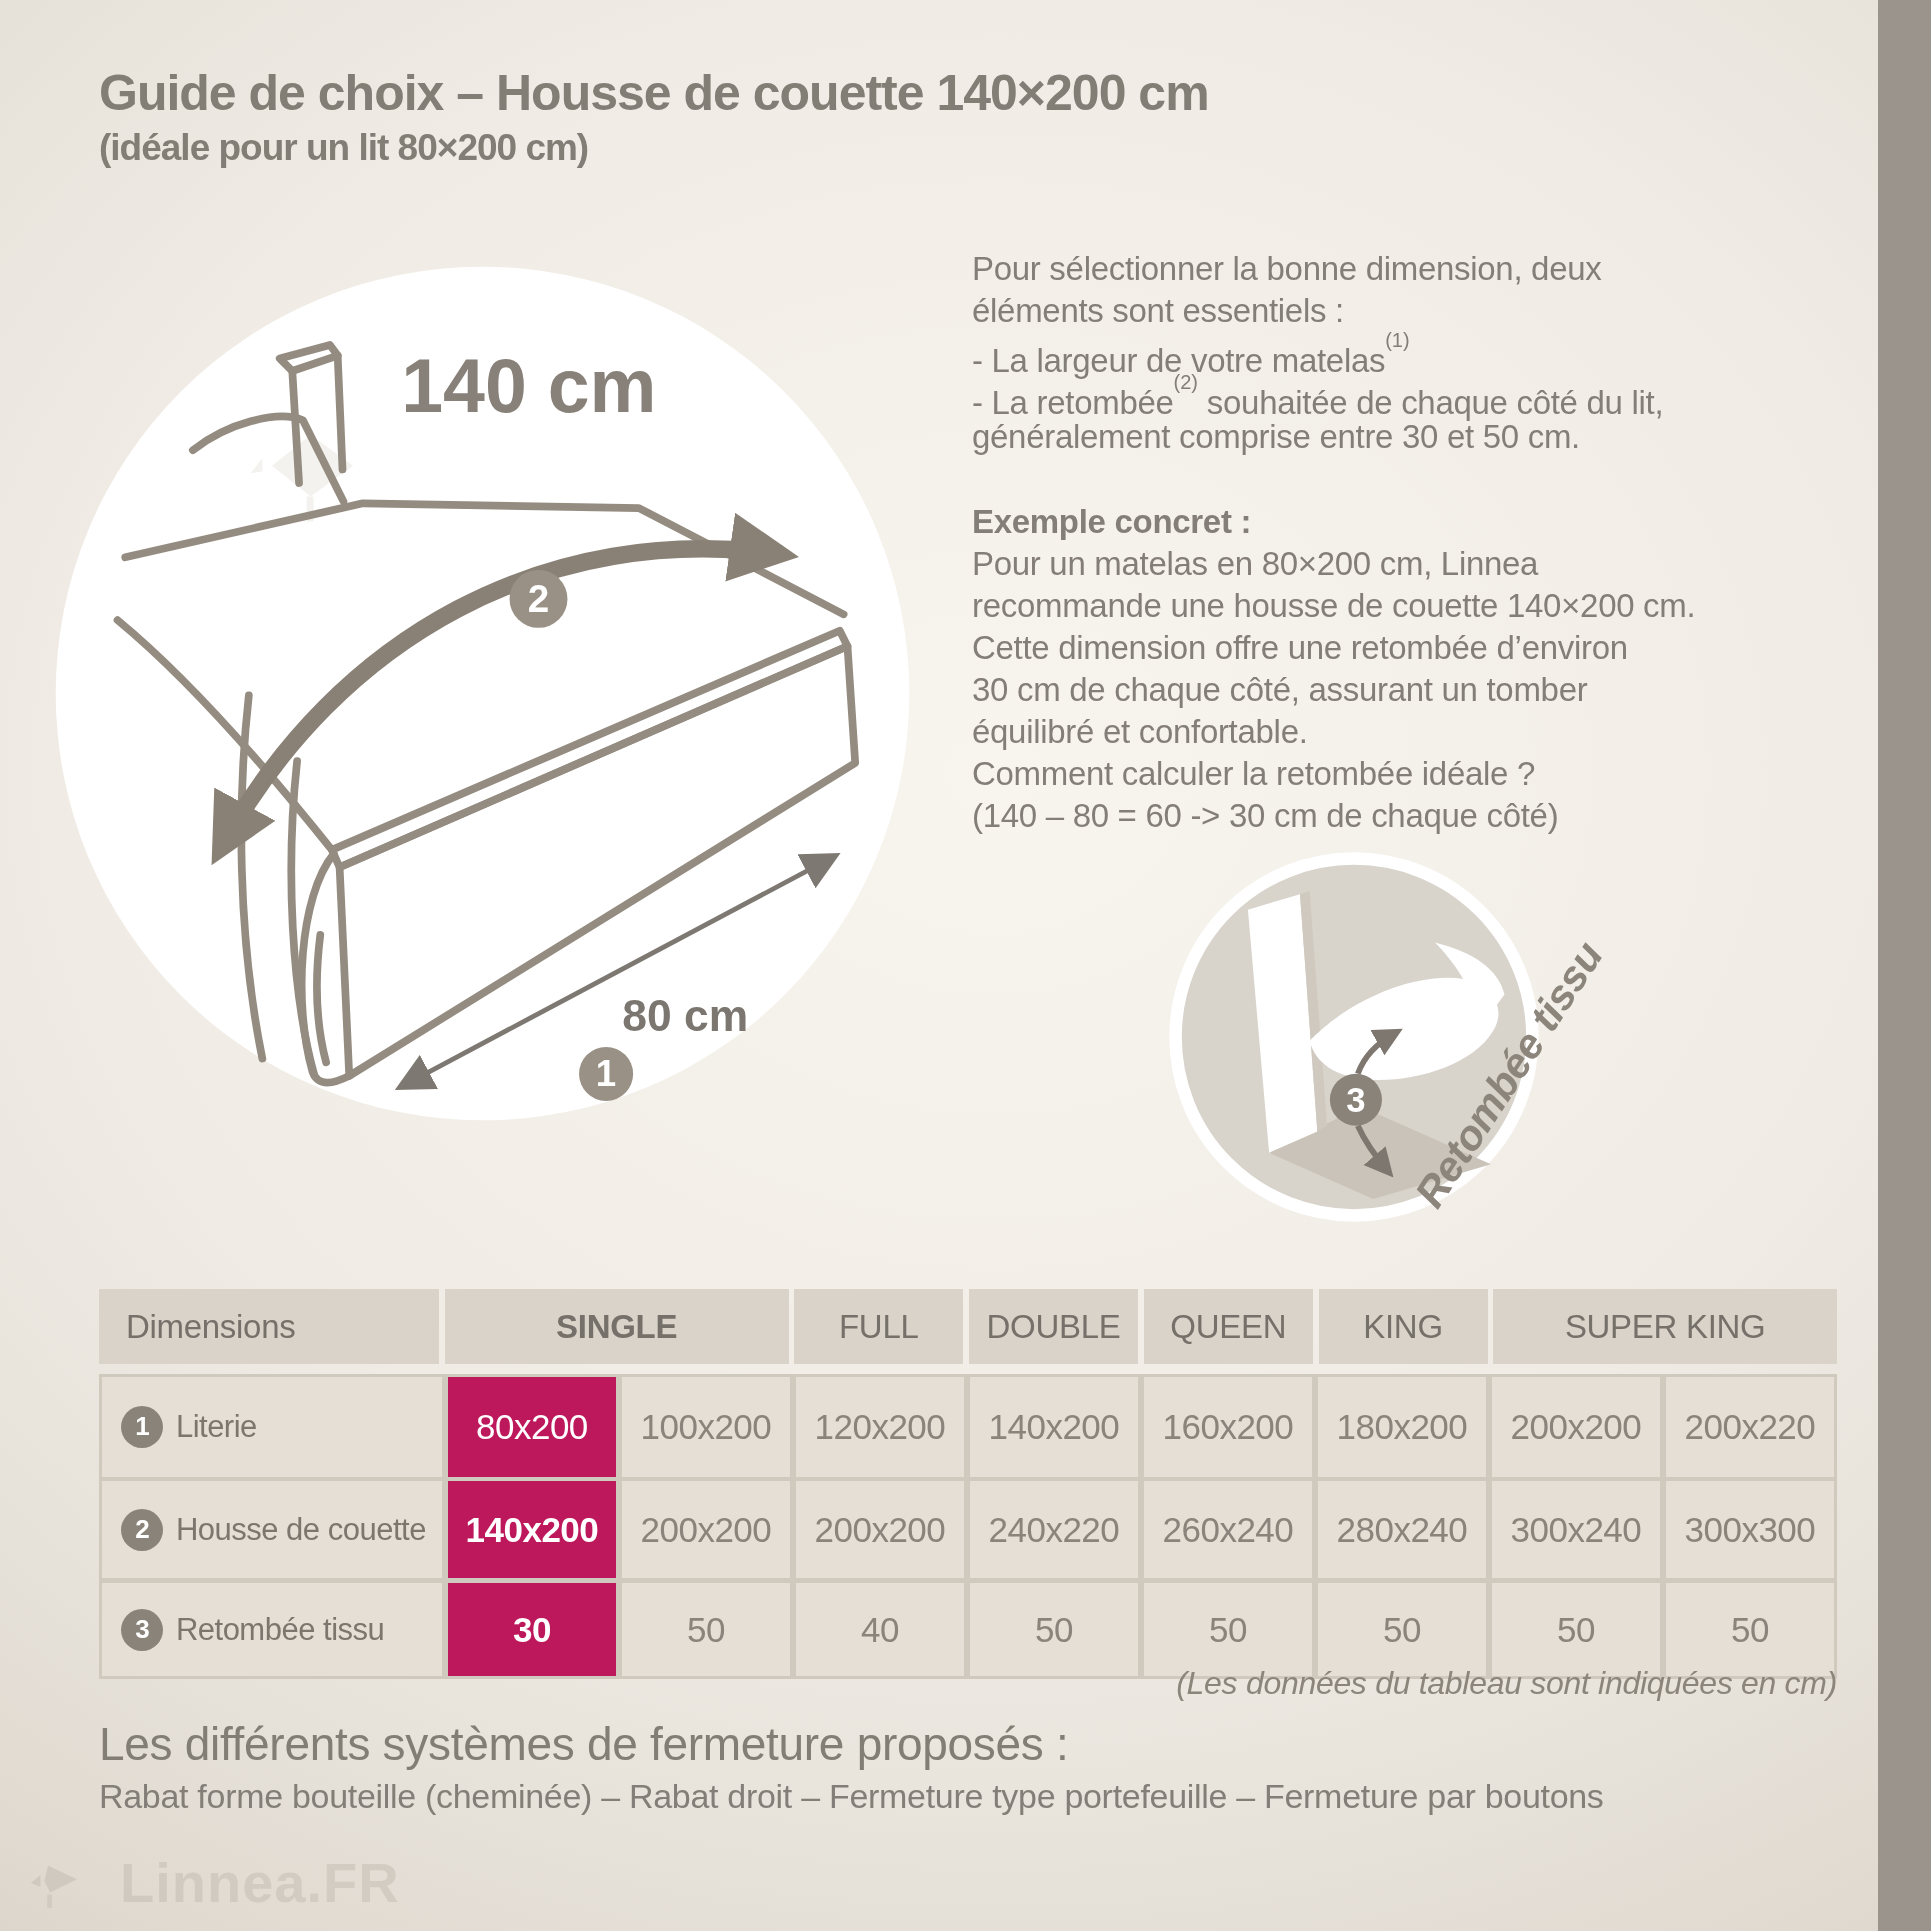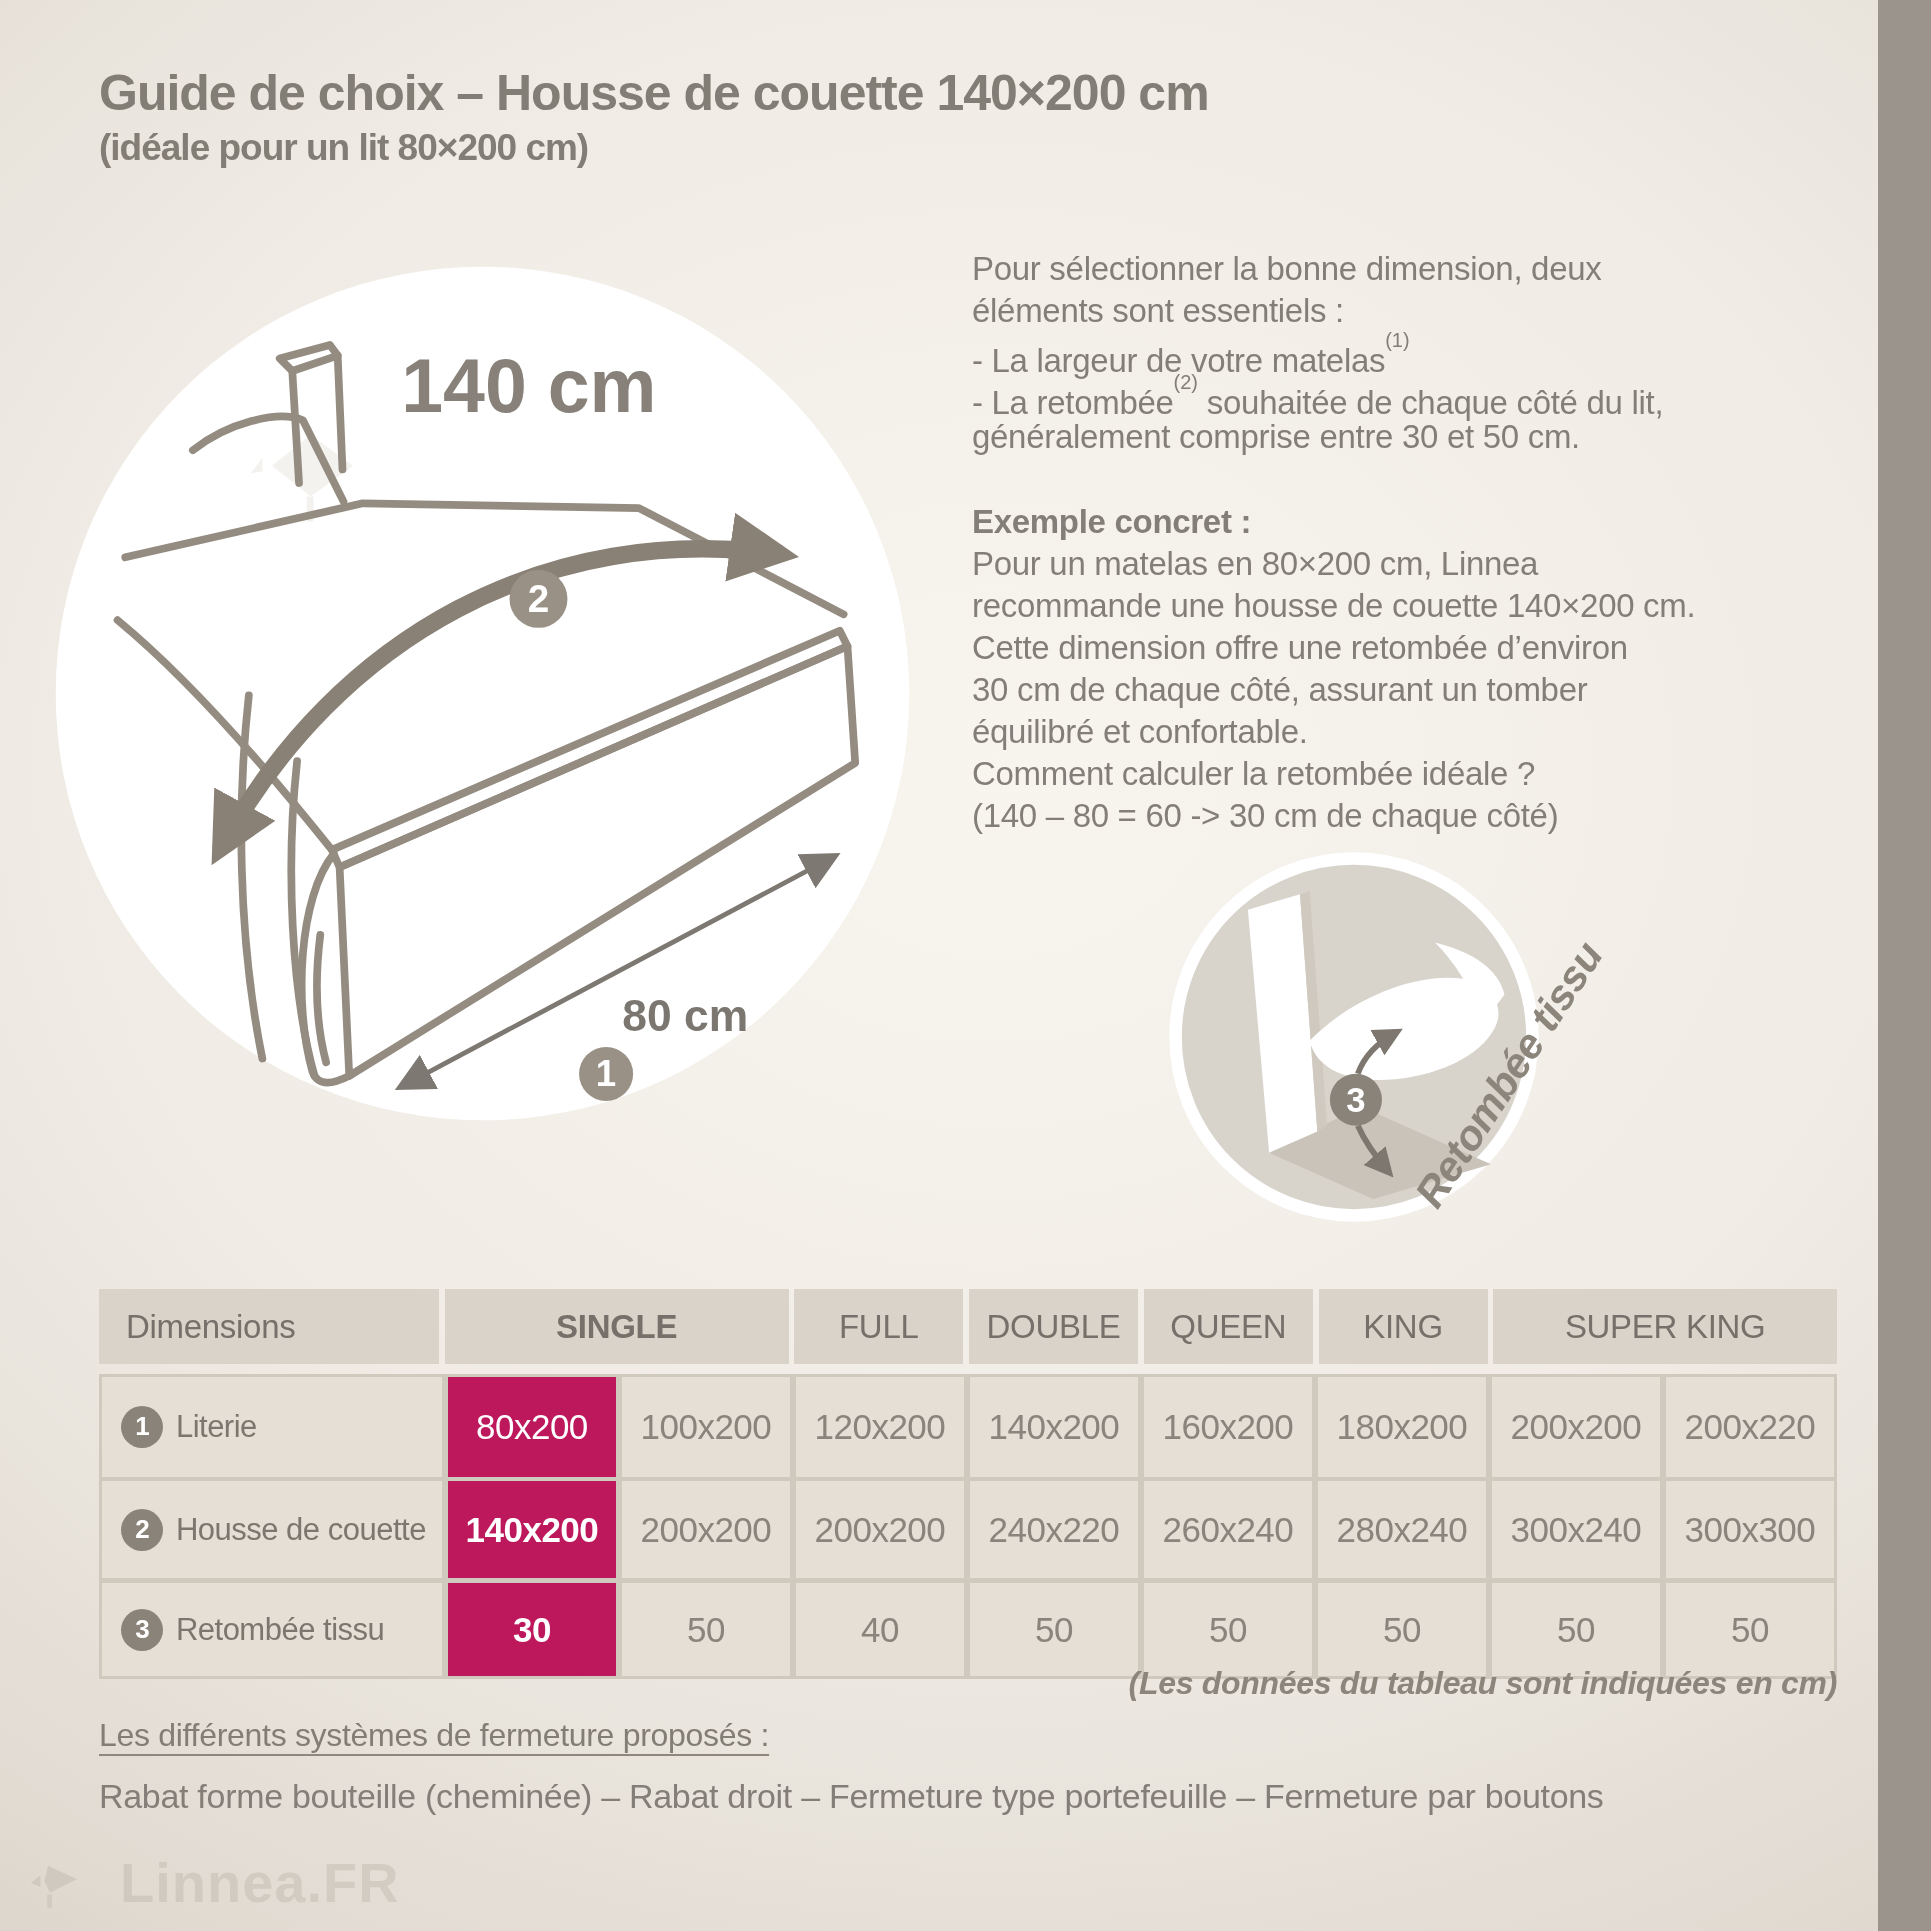--- a/index.html
+++ b/index.html
@@ -26,23 +26,23 @@
   .tbody{margin-top:9.7px;display:grid;grid-template-columns:340px repeat(8,1fr);
          grid-template-rows:100px 97px 93px;gap:4.8px 5.8px;
          background:#cfc9be;border:3.9px solid #cfc9be;}
   .td{background:#e5dfd6;display:flex;align-items:center;justify-content:center;
       color:#8a847c;font-size:35px;letter-spacing:-0.5px;}
   .td.rowlabel{justify-content:flex-start;padding-left:19.3px;color:#7c766e;font-size:31px;}
   .td.hl{background:#be185d;color:#ffffff;}
   .num-badge{flex:0 0 auto;width:42px;height:42px;border-radius:50%;background:#8a8379;color:#fff;
       display:flex;align-items:center;justify-content:center;font-size:26px;font-weight:bold;margin-right:12.6px;}
 
-  .note{font-style:italic;font-size:32px;color:#8b857c;letter-spacing:-0.3px;font-weight:bold;}
-  .closures-h{font-size:32px;color:#827d75;letter-spacing:-0.3px;
-      text-decoration:underline;text-underline-offset:7.7px;text-decoration-thickness:1.9px;
+  .note{font-style:italic;font-size:32px;color:#8b857c;letter-spacing:-0.3px;}
+  .closures-h{font-size:46px;color:#827d75;letter-spacing:-0.3px;
+      text-underline-offset:7.7px;text-decoration-thickness:1.9px;
       text-decoration-color:#8d8press;text-decoration-color:#8d877e;}
   .closures-t{font-size:34px;color:#837e77;letter-spacing:-0.3px;white-space:nowrap;}
 
   .drop-label{font-size:42px;font-weight:bold;font-style:italic;color:#8b857b;
       transform-origin:0 100%;transform:rotate(-57deg);white-space:nowrap;letter-spacing:-0.5px;}
 
   .wm{display:flex;align-items:center;gap:18px;opacity:0.45;}
   .wm-text{font-size:56px;color:#a1988b;letter-spacing:1px;font-weight:bold;opacity:0.55;}
 
   svg text{font-family:"Liberation Sans", sans-serif;}

